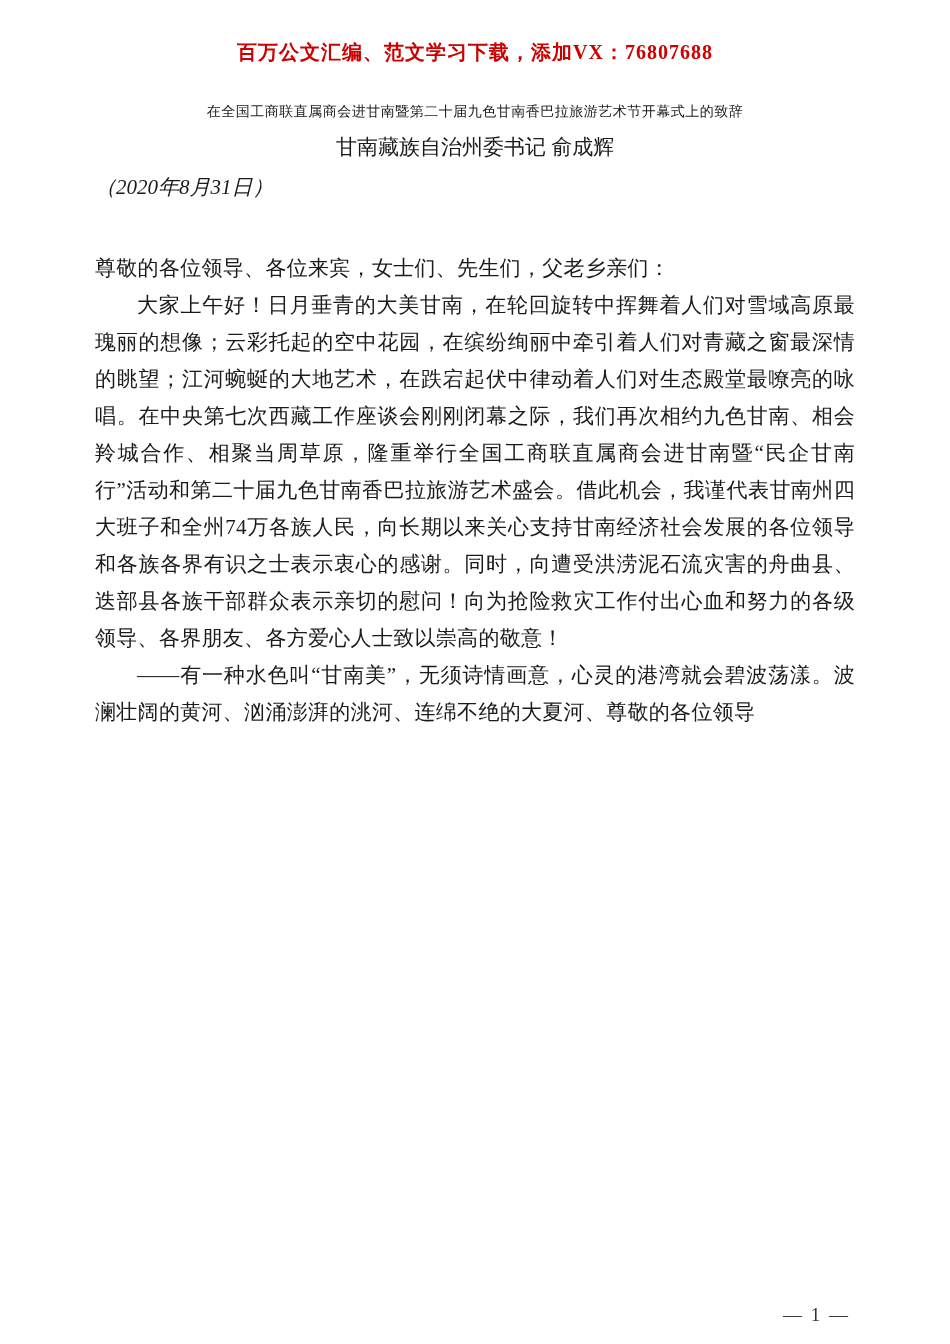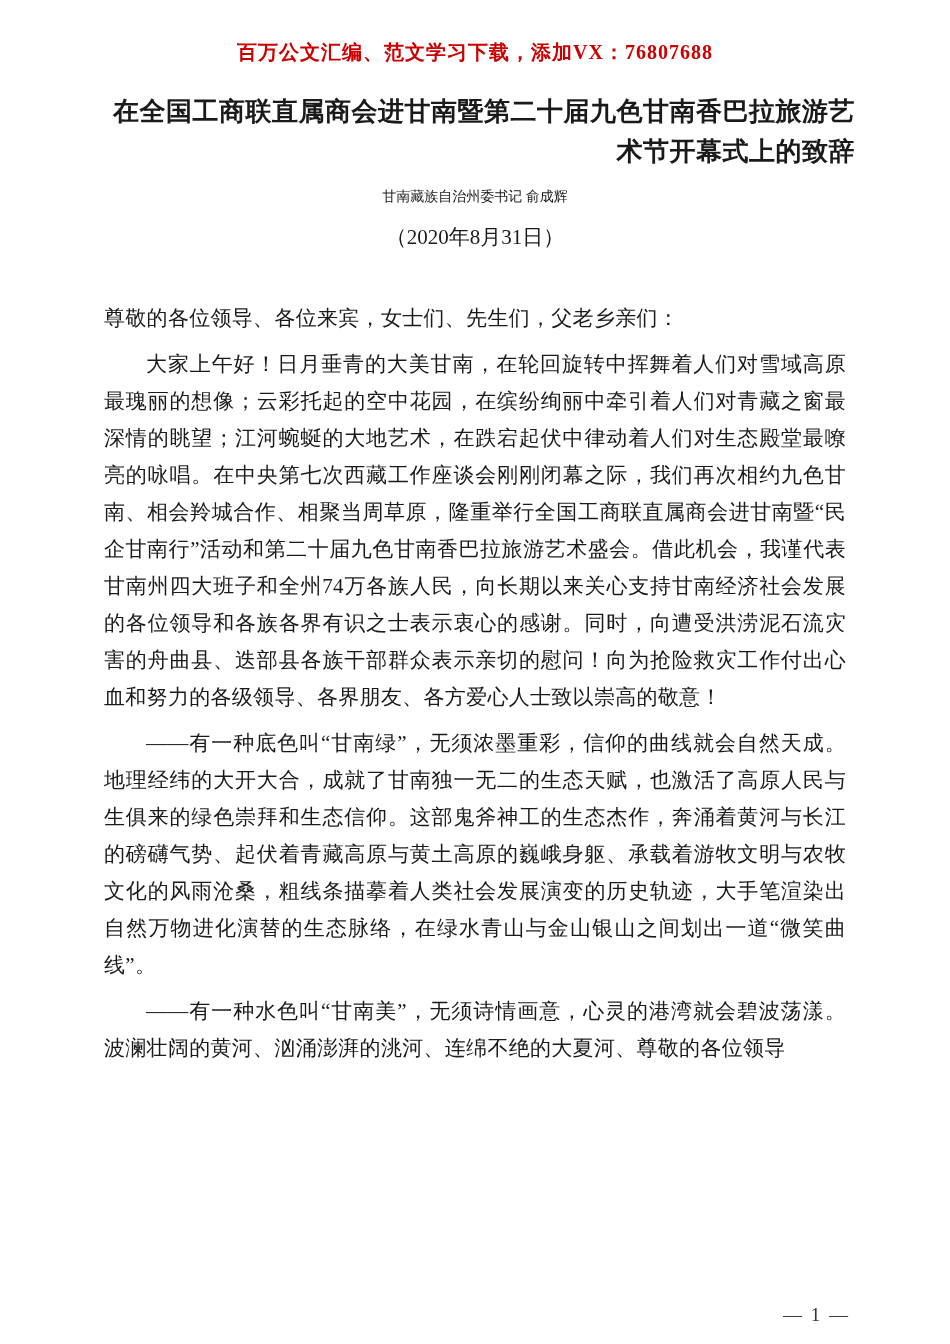--- a/index.html
+++ b/index.html
@@ -22,47 +22,46 @@
     text-align: center;
     font-size: 20px;
     line-height: 28px;
     font-weight: bold;
     letter-spacing: 1px;
     margin-bottom: 26px;
     color: #cc0000;
   }
   .doc-title {
     margin: 0;
-    text-align: right;
-    font-size: 26px;
-    font-weight: bold;
+    text-align: center;
+    font-size: 14px;
+    font-weight: normal;
     line-height: 40px;
     letter-spacing: 0.5px;
   }
   .doc-author {
     text-align: center;
-    font-size: 14px;
+    font-size: 21px;
     line-height: 30px;
-    margin-top: 10px;
   }
   .doc-date {
-    text-align: center;
     font-size: 21px;
     line-height: 30px;
     margin-top: 10px;
+    font-style: italic;
   }
   .doc-body {
     margin-top: 48px;
     font-size: 21px;
     line-height: 37px;
     text-align: justify;
     letter-spacing: 0.3px;
   }
   .doc-body p {
-    margin: 9px;
+    margin: 0;
     text-indent: 2em;
   }
   .doc-body p.salutation {
     text-indent: 0;
   }
   .page-number {
     position: absolute;
     right: 100px;
     bottom: 18px;
     font-size: 19px;
@@ -79,19 +78,18 @@
 
   <h1 class="doc-title">在全国工商联直属商会进甘南暨第二十届九色甘南香巴拉旅游艺术节开幕式上的致辞</h1>
 
   <div class="doc-author">甘南藏族自治州委书记 俞成辉</div>
 
   <div class="doc-date">（2020年8月31日）</div>
 
   <div class="doc-body">
     <p class="salutation">尊敬的各位领导、各位来宾，女士们、先生们，父老乡亲们：</p>
     <p>大家上午好！日月垂青的大美甘南，在轮回旋转中挥舞着人们对雪域高原最瑰丽的想像；云彩托起的空中花园，在缤纷绚丽中牵引着人们对青藏之窗最深情的眺望；江河蜿蜒的大地艺术，在跌宕起伏中律动着人们对生态殿堂最嘹亮的咏唱。在中央第七次西藏工作座谈会刚刚闭幕之际，我们再次相约九色甘南、相会羚城合作、相聚当周草原，隆重举行全国工商联直属商会进甘南暨“民企甘南行”活动和第二十届九色甘南香巴拉旅游艺术盛会。借此机会，我谨代表甘南州四大班子和全州74万各族人民，向长期以来关心支持甘南经济社会发展的各位领导和各族各界有识之士表示衷心的感谢。同时，向遭受洪涝泥石流灾害的舟曲县、迭部县各族干部群众表示亲切的慰问！向为抢险救灾工作付出心血和努力的各级领导、各界朋友、各方爱心人士致以崇高的敬意！</p>
-    <p>——有一种底色叫“甘南绿”，无须浓墨重彩，信仰的曲线就会自然天成。地理经纬的大开大合，成就了甘南独一无二的生态天赋，也激活了高原人民与生俱来的绿色崇拜和生态信仰。这部鬼斧神工的生态杰作，奔涌着黄河与长江的磅礴气势、起伏着青藏高原与黄土高原的巍峨身躯、承载着游牧文明与农牧文化的风雨沧桑，粗线条描摹着人类社会发展演变的历史轨迹，大手笔渲染出自然万物进化演替的生态脉络，在绿水青山与金山银山之间划出一道“微笑曲线”。</p>
     <p>——有一种水色叫“甘南美”，无须诗情画意，心灵的港湾就会碧波荡漾。波澜壮阔的黄河、汹涌澎湃的洮河、连绵不绝的大夏河、尊敬的各位领导</p>
   </div>
 
   <div class="page-number">— 1 —</div>
 
 </div>
 
 </body></html>

